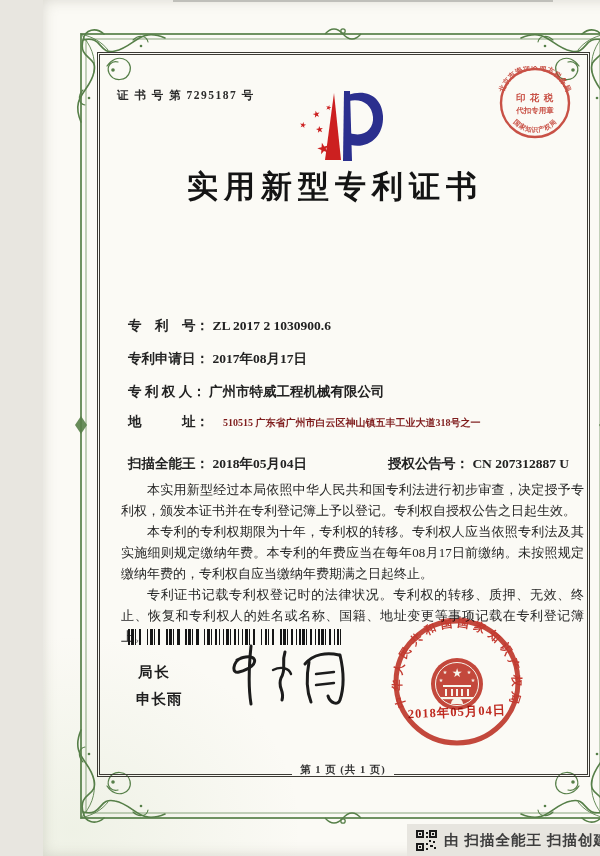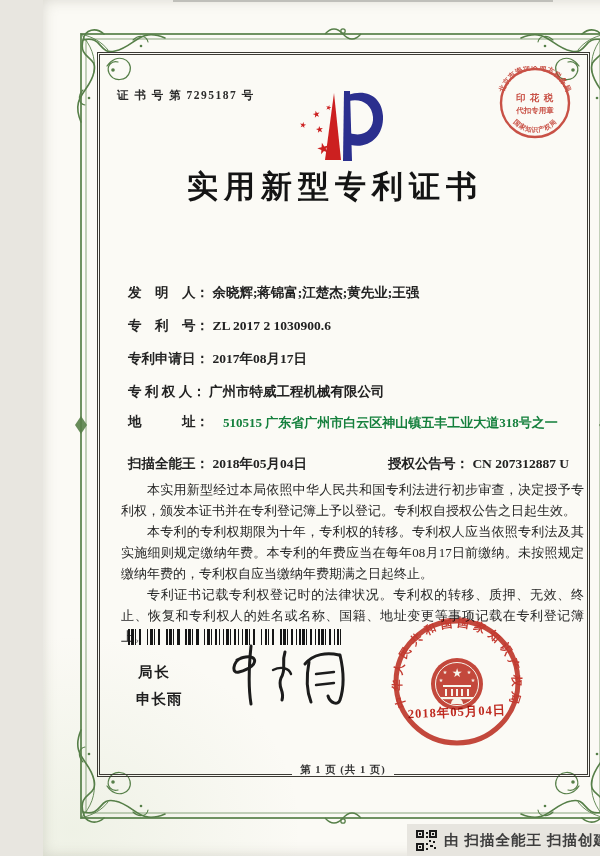--- a/index.html
+++ b/index.html
@@ -13,21 +13,21 @@
   
   .inner-frame{left:54px;top:52px;width:487px;height:719px;border:3px double #3c3a34;}
   
   .cert-no{left:74px;top:88px;font-size:11.5px;font-weight:700;letter-spacing:1.5px;color:#2a2a2a;}
   
   .title{left:0;top:166px;width:584px;text-align:center;font-size:31px;font-weight:700;
          letter-spacing:6px;color:#141414;}
   
   .row{left:85px;font-size:13.5px;font-weight:600;white-space:nowrap;color:#222;}
   .row .lab{display:inline-block;}
-  .addr-val{left:105px;top:413px;width:438px;font-size:13px;font-weight:600;color:#15803d;
+  .addr-val{left:105px;top:413px;width:438px;font-size:10px;font-weight:600;color:#7f1d1d;
             text-indent:75px;line-height:19px;white-space:normal;}
   .grant-right{left:345px;}
   
   .paras{left:78px;top:479px;width:463px;font-size:13px;line-height:21px;color:#262626;
          text-align:justify;font-weight:400;}
   .paras p{margin:0;text-indent:2em;}
   
   .barcode{left:85px;top:629px;width:213px;height:16px;
     background:repeating-linear-gradient(90deg,
       #161616 0 1.5px, transparent 1.5px 3.5px,
@@ -130,24 +130,20 @@
       <text fill="#c23a2e" font-size="6.6" font-weight="bold" letter-spacing="0.4">
         <textPath href="#taxbot" startOffset="50%" text-anchor="middle">国家知识产权局</textPath>
       </text>
       <text x="0" y="-2" text-anchor="middle" fill="#c23a2e" font-size="9.5" font-weight="bold" letter-spacing="1">印 花 税</text>
       <text x="0" y="10" text-anchor="middle" fill="#c23a2e" font-size="7.5" font-weight="bold">代扣专用章</text>
     </g>
   </svg>
 
   <div class="abs title">实用新型专利证书</div>
 
-  <div class="abs row" style="top:284px">
-    <span class="lab">发　明　人：</span>
-    <span>余晓辉;蒋锦富;江楚杰;黄先业;王强</span>
-  </div>
   <div class="abs row" style="top:317px">
     <span class="lab">专　利　号：</span>
     <span>ZL 2017 2 1030900.6</span>
   </div>
   <div class="abs row" style="top:350px">
     <span class="lab">专利申请日：</span>
     <span>2017年08月17日</span>
   </div>
   <div class="abs row" style="top:383px">
     <span class="lab">专 利 权 人：</span>

